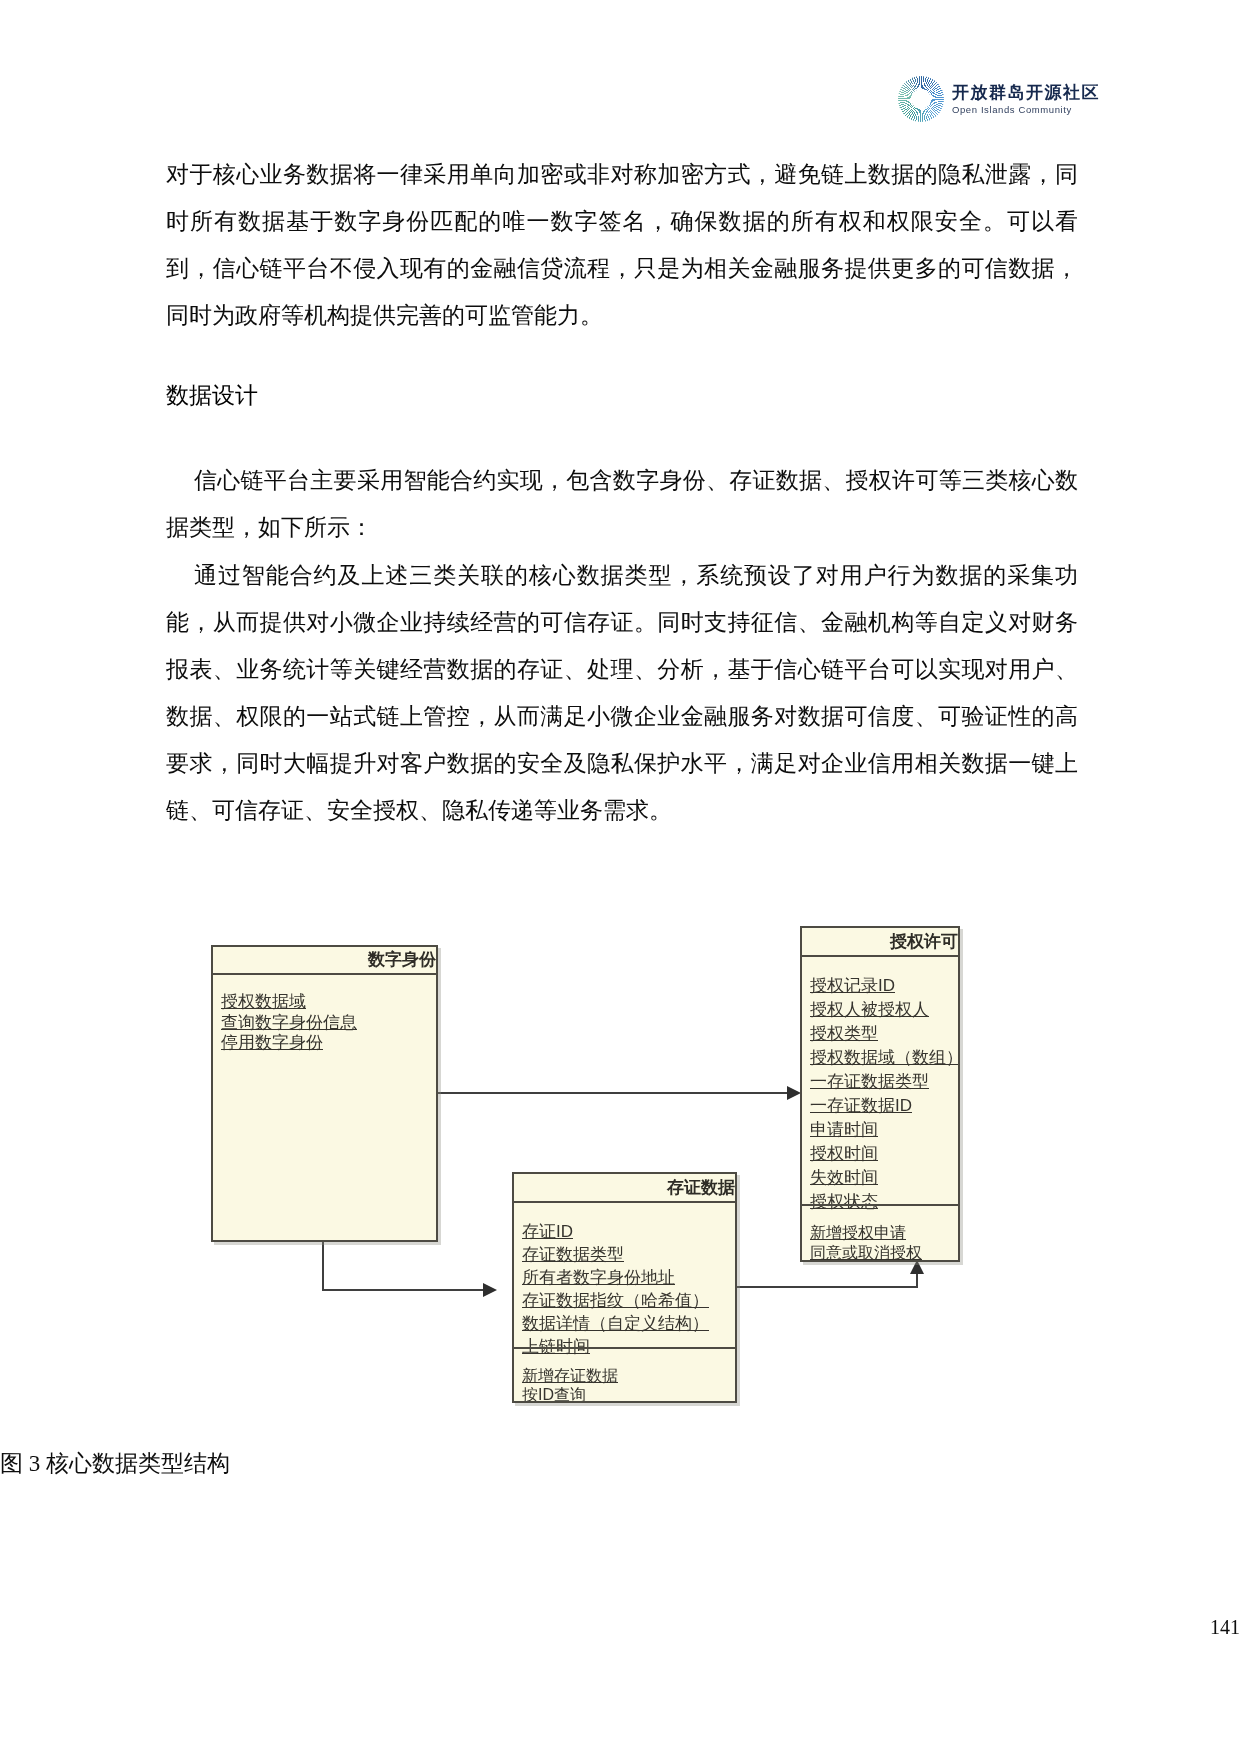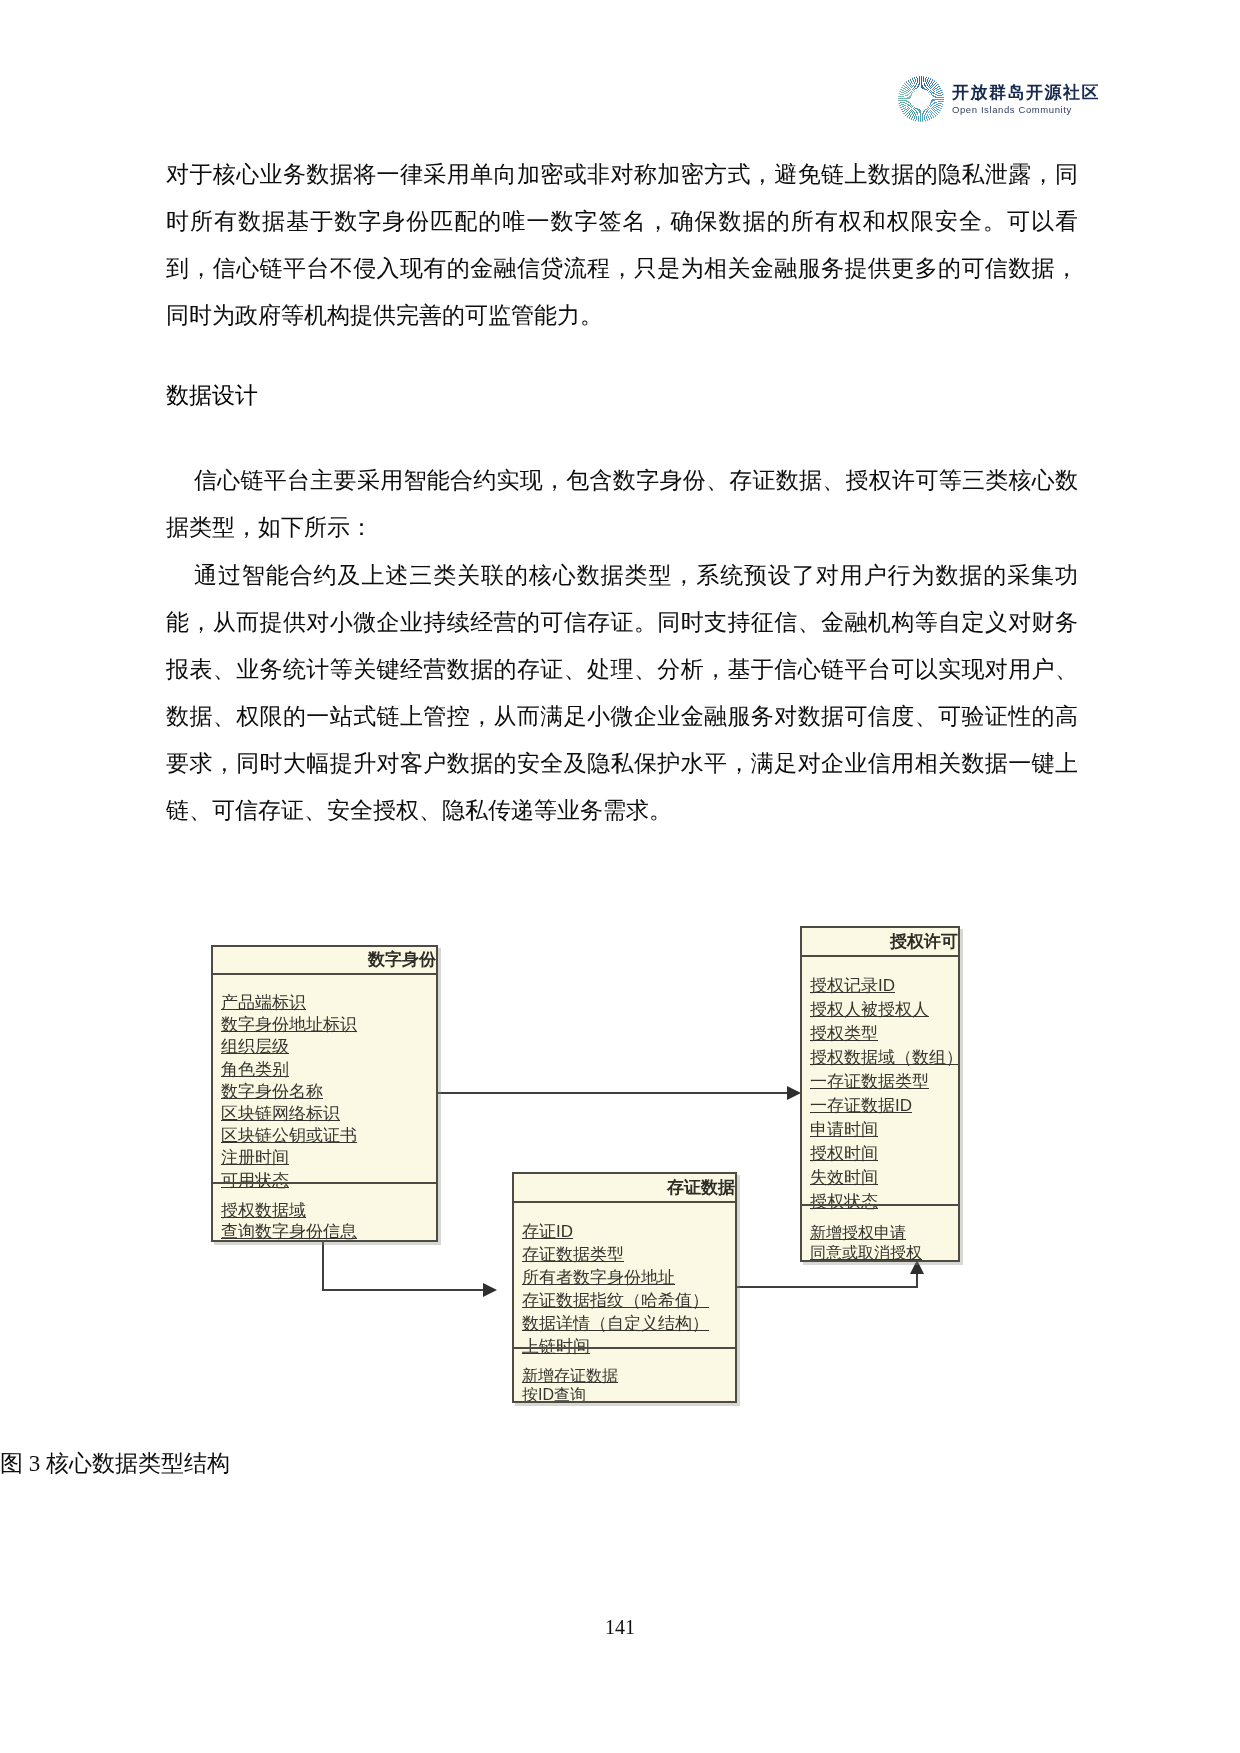--- a/index.html
+++ b/index.html
@@ -89,21 +89,21 @@
   #ent-auth .entity-attrs .entity-row { font-size:17px; line-height:24px; }
   #ent-auth .entity-methods .entity-row { font-size:16px; line-height:20px; }
 
   
   .figure-caption {
     position:absolute; top:1448px; left:0; width:100%;
     text-align:left; font-size:23px; color:#0d0d0d;
   }
   .page-number {
     position:absolute; top:1616px; left:0; width:100%;
-    text-align:center; font-size:20px; color:#0d0d0d;
+    text-align:right; font-size:20px; color:#0d0d0d;
   }
 </style>
 </head>
 <body>
 
 <div class="page">
 
   <div class="logo">
     <div class="sunburst"></div>
     <div class="logo-text">
@@ -125,31 +125,20 @@
     </g>
     <g fill="#2e2e2e" stroke="none">
       <polygon points="611,173 597,166 597,180"></polygon>
       <polygon points="307,370 293,363 293,377"></polygon>
       <polygon points="727,340 720,354 734,354"></polygon>
     </g>
   </svg>
 
   <div class="entity" id="ent-identity">
     <div class="entity-title">数字身份</div>
-    <div class="entity-attrs">
-        <div class="entity-row">产品端标识</div>
-        <div class="entity-row">数字身份地址标识</div>
-        <div class="entity-row">组织层级</div>
-        <div class="entity-row">角色类别</div>
-        <div class="entity-row">数字身份名称</div>
-        <div class="entity-row">区块链网络标识</div>
-        <div class="entity-row">区块链公钥或证书</div>
-        <div class="entity-row">注册时间</div>
-        <div class="entity-row">可用状态</div>
-      </div>
     <div class="entity-methods">
         <div class="entity-row">授权数据域</div>
         <div class="entity-row">查询数字身份信息</div>
         <div class="entity-row">停用数字身份</div>
       </div>
   </div>
 
   <div class="entity" id="ent-evidence">
     <div class="entity-title">存证数据</div>
     <div class="entity-attrs">

